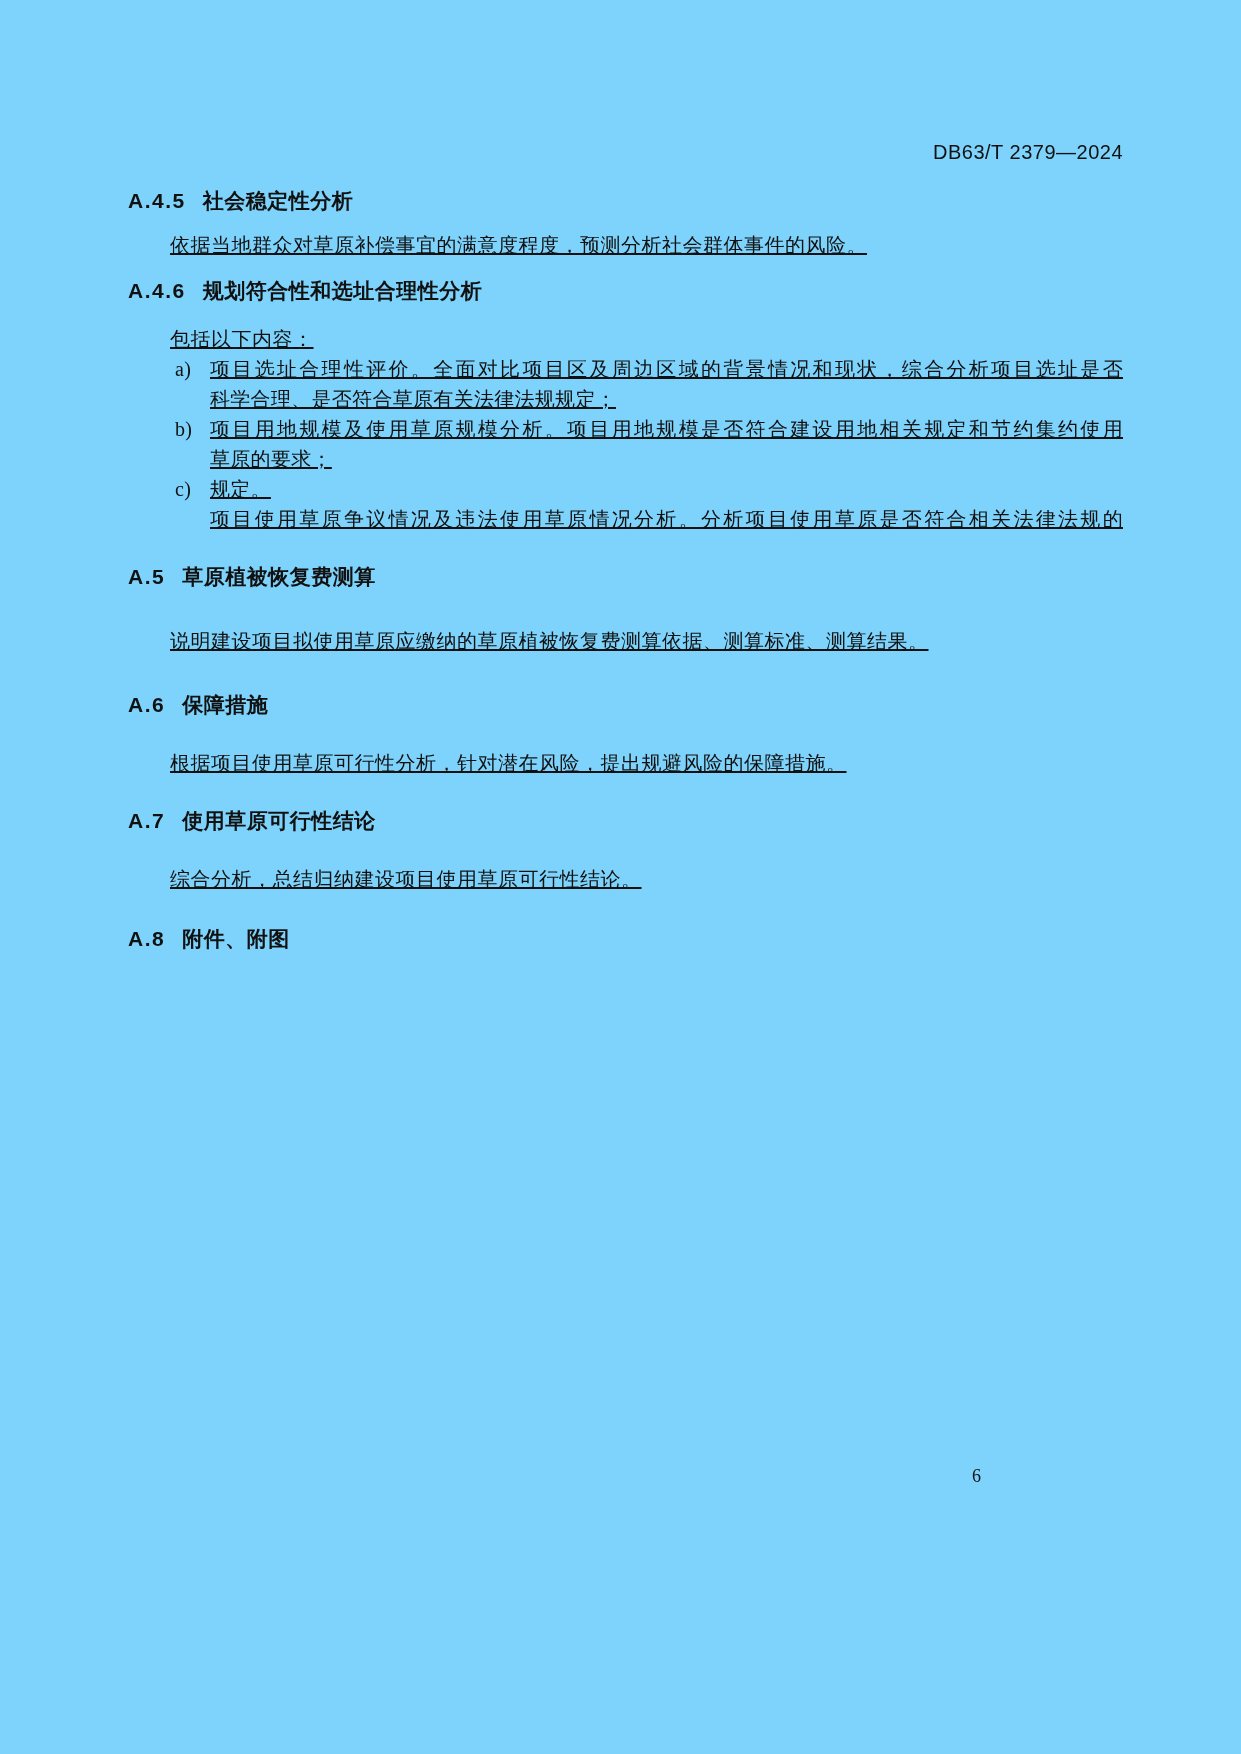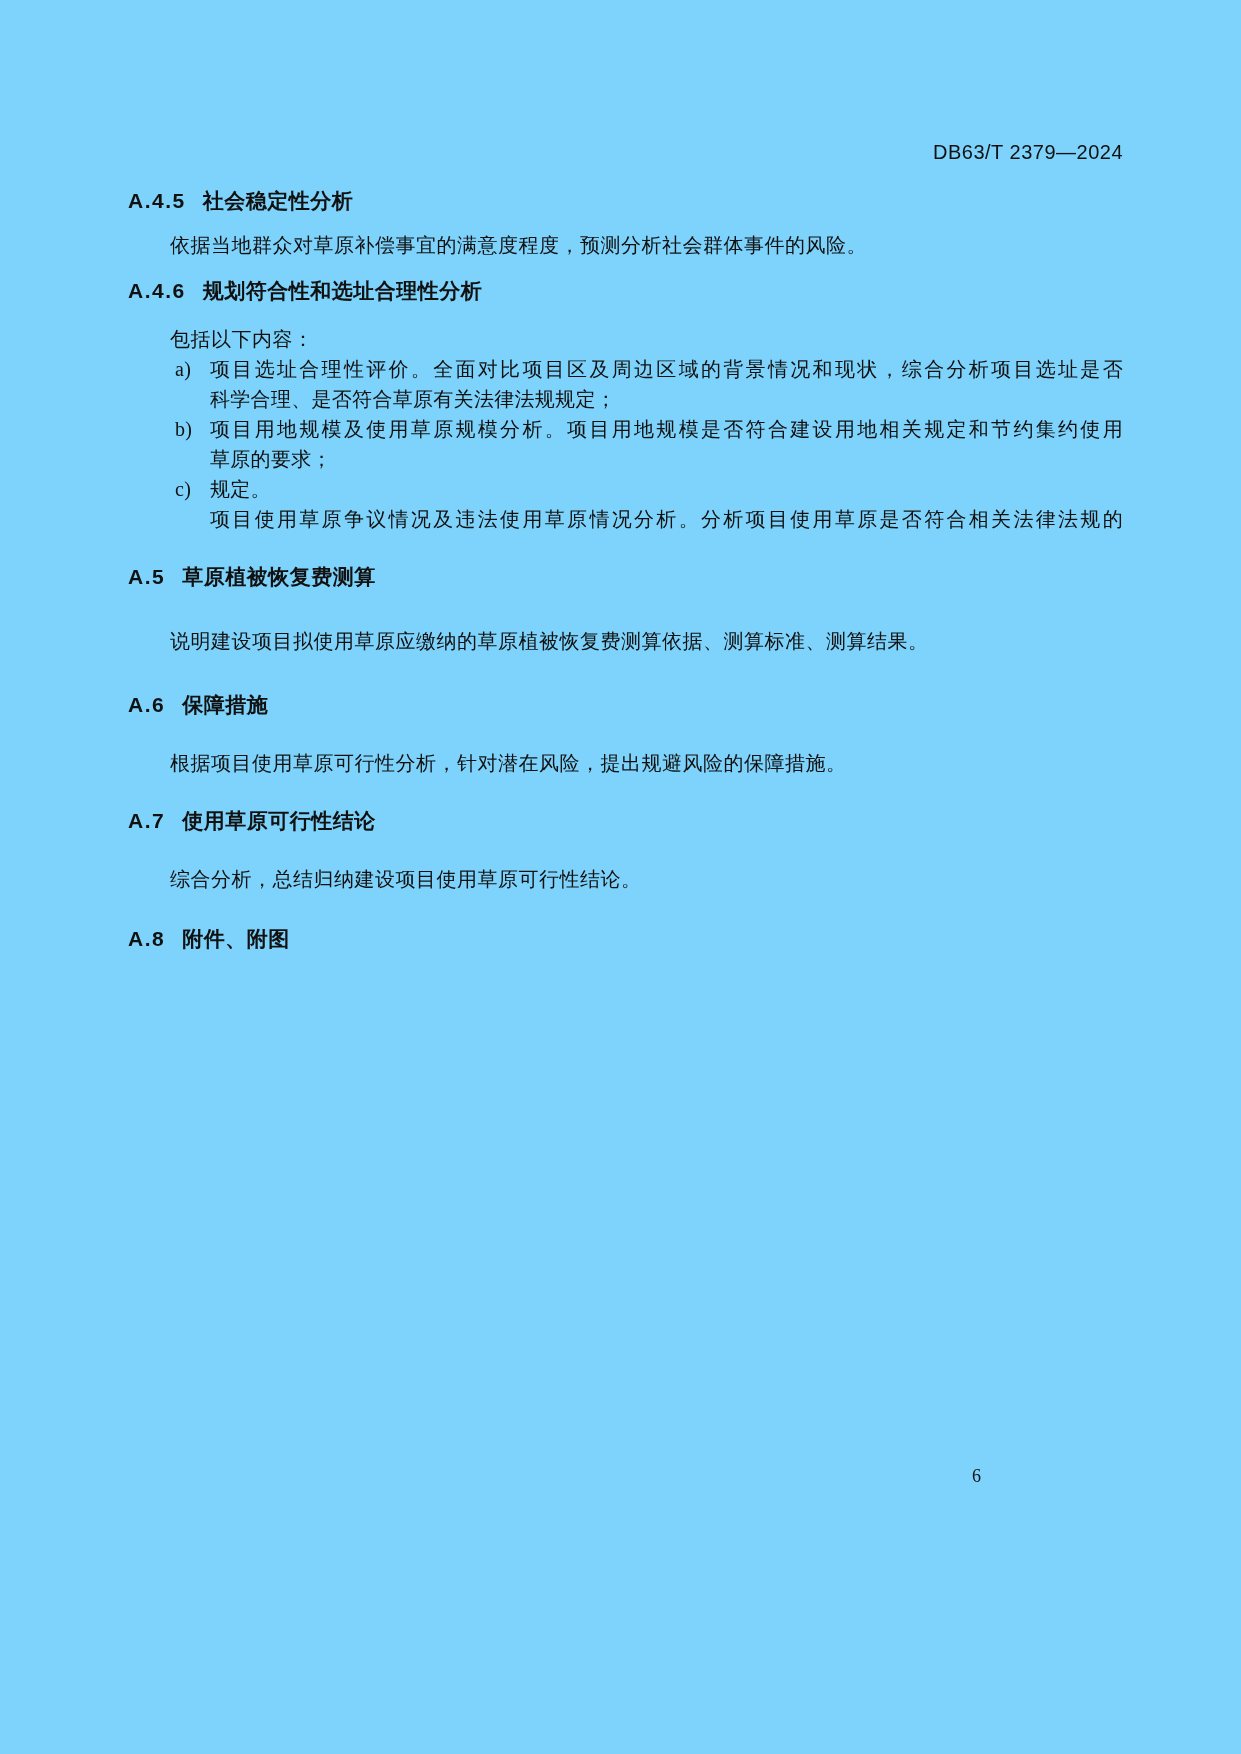--- a/index.html
+++ b/index.html
@@ -37,38 +37,40 @@
     letter-spacing: 1.5px;
     font-weight: bold;
   }
   .para {
     font-family: "Liberation Serif", "DejaVu Serif", serif;
     font-size: 20px;
     line-height: 30px;
     margin: 0;
     text-indent: 2.1em;
     letter-spacing: 0.5px;
+    text-decoration: underline;
   }
   .list { margin: 0; }
   .li {
     display: flex;
     padding-left: 47px;
     font-family: "Liberation Serif", "DejaVu Serif", serif;
     font-size: 20px;
     line-height: 30px;
     letter-spacing: 0.3px;
   }
   .li-marker {
     flex: 0 0 35px;
     width: 35px;
   }
   .li-body { flex: 1; }
   .li-line {
     display: block;
     text-align: justify;
+    text-decoration: underline;
   }
   .li-line.stretch { text-align-last: justify; }
   .page-num {
     position: absolute;
     left: 972px;
     top: 1464px;
     font-family: "Liberation Serif", "DejaVu Serif", serif;
     font-size: 18px;
     line-height: 24px;
   }

